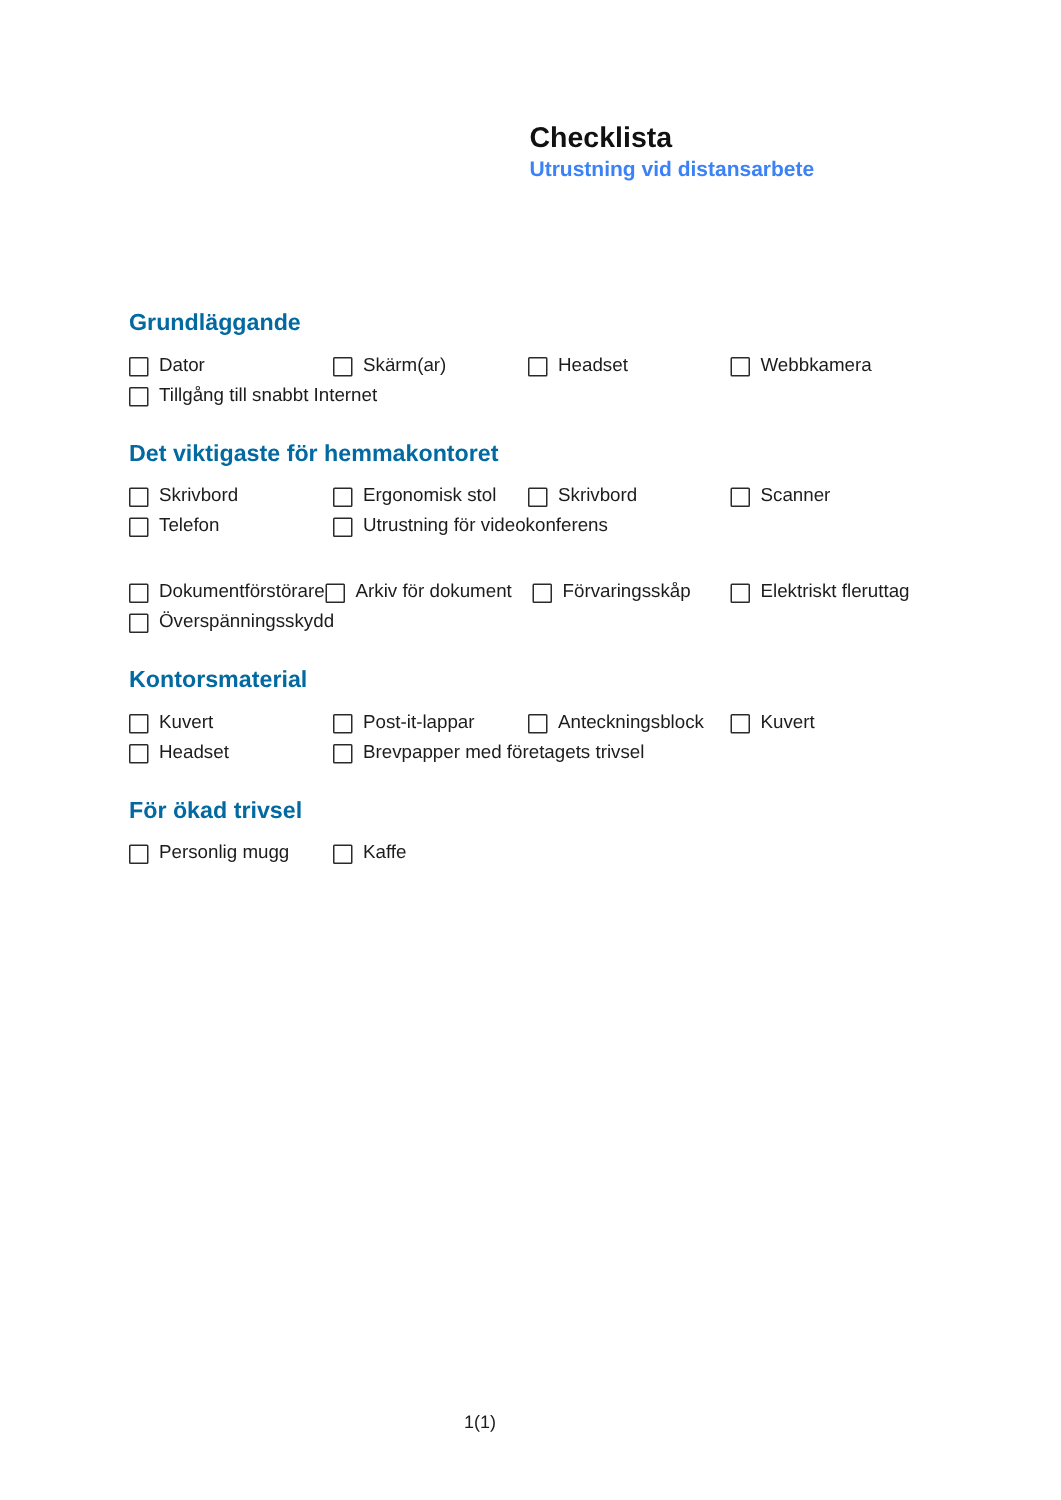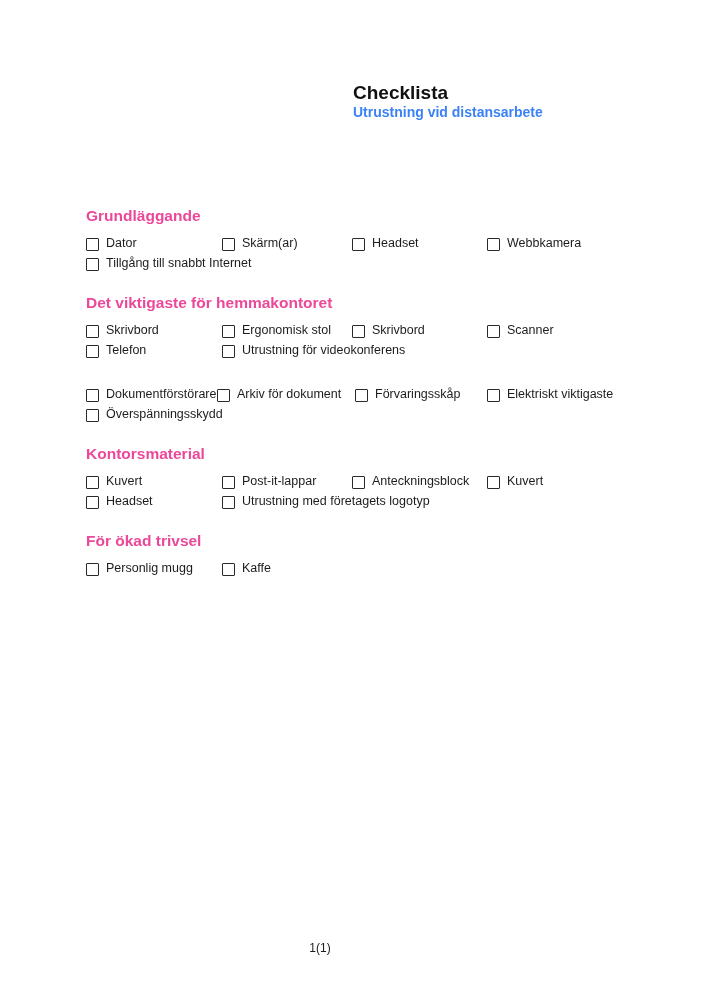--- a/index.html
+++ b/index.html
@@ -38,21 +38,21 @@
     left: 86px;
     top: 208px;
     width: 540px;
   }
   .section { margin-bottom: 24px; }
   .section-heading {
     font-size: 15.5px;
     font-weight: bold;
     line-height: 16px;
     margin-bottom: 7px;
-    color: #ec4899;
+    color: #0369a1;
     white-space: nowrap;
   }
   .items {
     display: grid;
     grid-template-columns: 136px 130px 135px auto;
   }
   .items.cols-s3 {
     grid-template-columns: 131px 138px 132px auto;
   }
   .item {
@@ -164,21 +164,21 @@
         <label class="item">
             <span class="checkbox"></span>
             <span class="item-label">Arkiv för dokument</span>
           </label>
         <label class="item">
             <span class="checkbox"></span>
             <span class="item-label">Förvaringsskåp</span>
           </label>
         <label class="item">
             <span class="checkbox"></span>
-            <span class="item-label">Elektriskt viktigaste</span>
+            <span class="item-label">Elektriskt fleruttag</span>
           </label>
         <label class="item">
             <span class="checkbox"></span>
             <span class="item-label">Överspänningsskydd</span>
           </label>
       </div>
     </div>
 
     <div class="section">
       <div class="section-heading">Kontorsmaterial</div>
@@ -198,21 +198,21 @@
         <label class="item">
             <span class="checkbox"></span>
             <span class="item-label">Kuvert</span>
           </label>
         <label class="item">
             <span class="checkbox"></span>
             <span class="item-label">Headset</span>
           </label>
         <label class="item">
             <span class="checkbox"></span>
-            <span class="item-label">Utrustning med företagets logotyp</span>
+            <span class="item-label">Brevpapper med företagets trivsel</span>
           </label>
       </div>
     </div>
 
     <div class="section">
       <div class="section-heading">För ökad trivsel</div>
       <div class="items">
         <label class="item">
             <span class="checkbox"></span>
             <span class="item-label">Personlig mugg</span>

